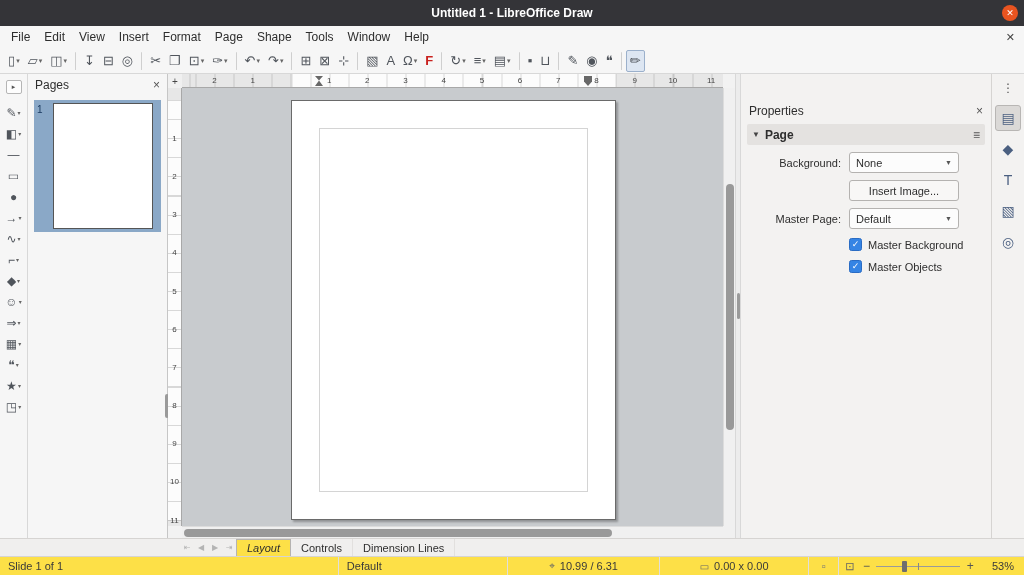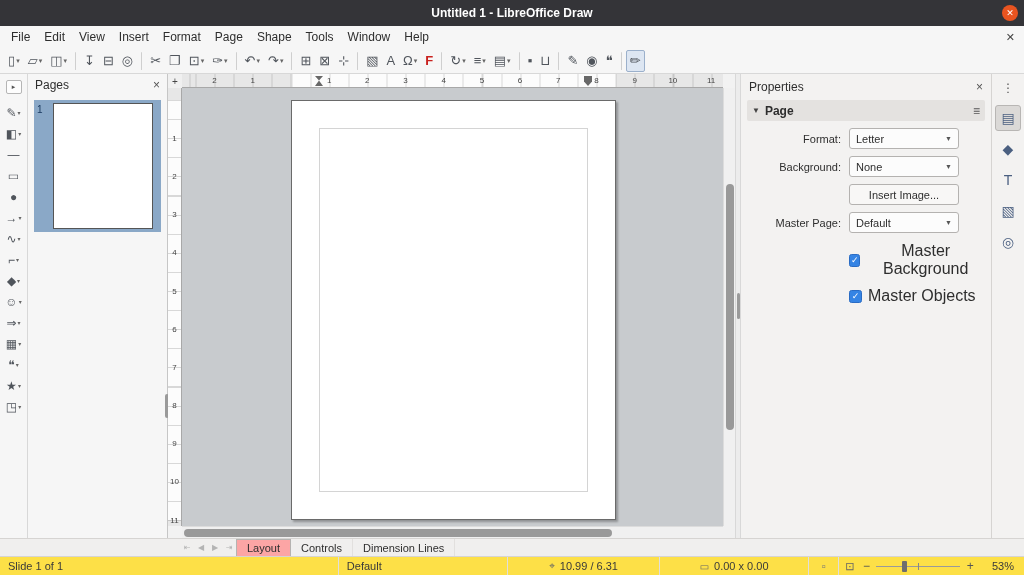--- a/index.html
+++ b/index.html
@@ -85,58 +85,58 @@
   .scorner { position:absolute; right:0; bottom:0; width:12px; height:12px; background:#f0f0f0; }
 
   
   #deck-splitter { position:absolute; top:74px; left:735px; width:6px; height:464px; background:#ececec;
                    border-left:1px solid #d8d8d8; border-right:1px solid #d8d8d8; }
   .splitter-handle { position:absolute; top:50%; left:1px; width:3px; height:26px; margin-top:-13px;
                      background:#9a9a9a; border-radius:2px; }
 
   
   #properties { position:absolute; top:74px; left:741px; width:250px; height:464px; background:#f3f2f1; padding:0 6px; }
-  .prop-header { height:26px; display:flex; align-items:center; font-size:12px; padding:0 2px; }
+  .prop-header { height:26px; display:flex; align-items:center; font-size:12px; padding:0 2px;margin-top:24px; }
   .prop-close { margin-left:auto; font-size:12px; color:#555; }
   .section-header { height:21px; background:#e4e2e0; display:flex; align-items:center; font-size:12px;
                     font-weight:700; padding:0 5px; border-radius:2px; }
   .sec-caret { font-size:8px; margin-right:5px; color:#444; }
   .sec-menu { margin-left:auto; font-weight:400; color:#555; font-size:12px; }
   .prop-row { display:grid; grid-template-columns:92px 110px; column-gap:8px; align-items:center; margin-top:7px; padding-left:2px; }
   .prop-label { font-size:11px; text-align:right; }
   .prop-ctl { height:21px; background:#fcfcfc; border:1px solid #b4b2b0; border-radius:3px;
               display:flex; align-items:center; padding:0 6px; font-size:11px; }
   .ctl-value { flex:1; white-space:nowrap; overflow:hidden; }
   .ctl-caret { font-size:7px; color:#555; margin-left:3px; }
   .prop-row.button .prop-ctl { justify-content:center; background:#f8f7f6; }
   .prop-row.button .ctl-value { flex:none; }
   .check-row { margin:9px 0 0 102px; display:flex; align-items:center; }
   .checkbox { width:13px; height:13px; border-radius:2.5px; border:1px solid #888; background:#fff;
               display:flex; align-items:center; justify-content:center; }
   .check-row.checked .checkbox { background:#3584e4; border-color:#2a6cc4; }
   .tick { color:#fff; font-size:9px; line-height:1; }
-  .check-label { font-size:16px; margin-left:6px;text-align:center; }
+  .check-label { font-size:11px; margin-left:6px;text-align:center; }
 
   
   #sidetabs { position:absolute; top:74px; left:991px; width:33px; height:464px; background:#f3f2f1;
               border-left:1px solid #d6d4d2; display:flex; flex-direction:column; align-items:center; }
   .st-settings { height:24px; line-height:24px; color:#555; font-size:12px; margin-top:2px; }
   .st-tab { width:26px; height:26px; margin-top:5px; display:flex; align-items:center; justify-content:center;
             border-radius:3px; color:#4a5f80; border:1px solid transparent; }
   .st-glyph { font-size:14px; }
   .st-tab.active { background:#dbd9d7; border:1px solid #b8b6b4; }
 
   
   #tabbar { position:absolute; top:538px; left:0; width:1024px; height:18px; background:#f0efee;
             border-top:1px solid #d6d4d2; display:flex; align-items:stretch; padding-left:180px; font-size:11px; }
   .nav-btn { width:14px; display:flex; align-items:center; justify-content:center; font-size:8px; color:#666; }
   .nav-btn.disabled { color:#b4b4b4; }
   .btab { padding:0 10px; display:flex; align-items:center; border-right:1px solid #e2e0de; }
   .btab:first-of-type { margin-left:8px; }
-  .btab.active { background:#fca5a5; border:1px solid #b5b3b1; border-bottom:none; }
+  .btab.active { background:#fde047; border:1px solid #b5b3b1; border-bottom:none;font-style:italic; }
 
   
   #statusbar { position:absolute; top:556px; left:0; width:1024px; height:19px; background:#fde047;
                border-top:1px solid #d6d4d2; display:flex; align-items:center; font-size:11px; color:#3a3a3a; }
   .sb-cell { height:100%; display:flex; align-items:center; padding:0 8px; border-right:1px solid #e0dedc; }
   .sb-slide { width:340px; }
   .sb-style { width:170px; }
   .sb-pos { width:152px; justify-content:center; }
   .sb-size { width:150px; justify-content:center; }
   .sb-mod { width:30px; justify-content:center; color:#777; }
@@ -466,27 +466,20 @@
 <div id="properties">
   <div class="prop-header">
     <span>Properties</span>
     <span class="prop-close">×</span>
   </div>
   <div class="section-header">
     <span class="sec-caret">▼</span>
     <span class="sec-title">Page</span>
     <span class="sec-menu">≡</span>
   </div>
-  <div class="prop-row dropdown">
-      <span class="prop-label">Format:</span>
-      <span class="prop-ctl">
-        <span class="ctl-value">Letter</span>
-        <span class="ctl-caret">▼</span>
-      </span>
-    </div>
     <div class="prop-row dropdown">
       <span class="prop-label">Background:</span>
       <span class="prop-ctl">
         <span class="ctl-value">None</span>
         <span class="ctl-caret">▼</span>
       </span>
     </div>
     <div class="prop-row button">
       <span class="prop-label"></span>
       <span class="prop-ctl">

